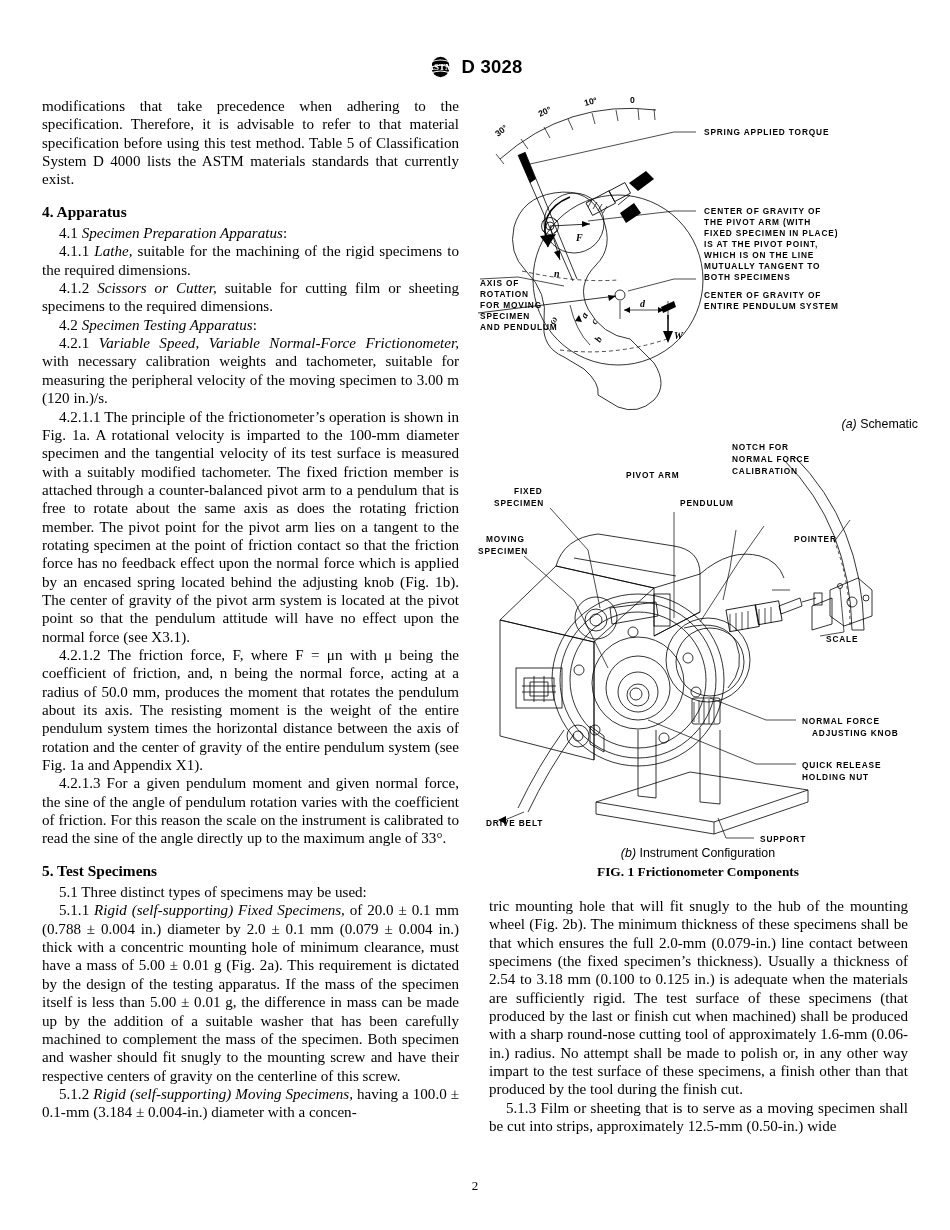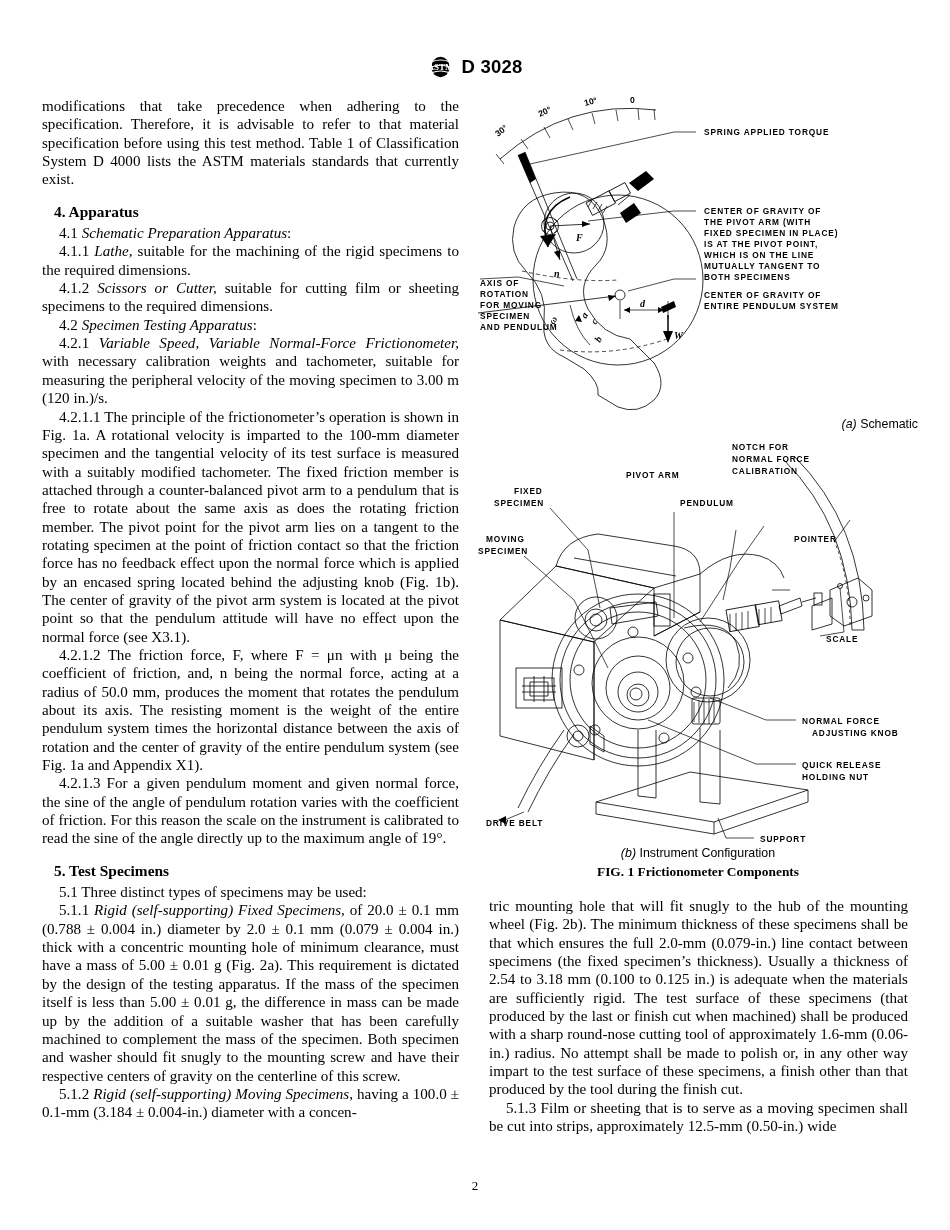--- a/index.html
+++ b/index.html
@@ -60,21 +60,21 @@
     font-size: 15.1px;
     line-height: 18.35px;
     text-align: justify;
     text-justify: inter-word;
     hyphens: none;
   }
   p.indent { text-indent: 17px; }
   p.noindent { text-indent: 0; }
 
   h2.section {
-    margin: 14px 0 3px 12px;
+    margin: 14px 0 3px 0;
     font-family: "Liberation Serif", serif;
     font-weight: bold;
     font-size: 15.4px;
     line-height: 18.35px;
     text-indent: 0;
   }
   .it { font-style: italic; }
 
   
   .figure-block {
@@ -164,27 +164,27 @@
         <ellipse cx="12.5" cy="11" rx="9" ry="10.2" fill="#000"></ellipse>
         <path d="M4.2 5.5 Q12.5 2.5 20.8 5.5 M3.2 11 Q12.5 7.6 21.8 11 M4.2 16.6 Q12.5 13.4 20.8 16.6" stroke="#fff" stroke-width="1.1" fill="none"></path>
         <text x="12.5" y="14.4" text-anchor="middle" fill="#fff" font-family="Liberation Serif, serif" font-size="9" font-weight="bold">ASTM</text>
       </svg>
     </span>
     <span class="header-title">D 3028</span>
   </div>
 
   <div class="col-left">
 
-    <p class="body noindent">modifications that take precedence when adhering to the specification. Therefore, it is advisable to refer to that material specification before using this test method. Table 1 of Classification System D 4000 lists the ASTM materials standards that currently exist.</p>
+    <p class="body noindent">modifications that take precedence when adhering to the specification. Therefore, it is advisable to refer to that material specification before using this test method. Table 5 of Classification System D 4000 lists the ASTM materials standards that currently exist.</p>
 
     <h2 class="section">4.  Apparatus</h2>
 
     <p class="body indent">
       <span>4.1</span>
-      <span class="it">Schematic Preparation Apparatus</span><span>:</span>
+      <span class="it">Specimen Preparation Apparatus</span><span>:</span>
     </p>
 
     <p class="body indent">
       <span>4.1.1</span>
       <span class="it">Lathe,</span><span> suitable for the machining of the rigid specimens to the required dimensions.</span>
     </p>
 
     <p class="body indent">
       <span>4.1.2</span>
       <span class="it">Scissors or Cutter,</span><span> suitable for cutting film or sheeting specimens to the required dimensions.</span>
@@ -197,21 +197,21 @@
 
     <p class="body indent">
       <span>4.2.1</span>
       <span class="it">Variable Speed, Variable Normal-Force Frictionometer,</span><span> with necessary calibration weights and tachometer, suitable for measuring the peripheral velocity of the moving specimen to 3.00 m (120 in.)/s.</span>
     </p>
 
     <p class="body indent">4.2.1.1 The principle of the frictionometer’s operation is shown in Fig. 1a. A rotational velocity is imparted to the 100-mm diameter specimen and the tangential velocity of its test surface is measured with a suitably modified tachometer. The fixed friction member is attached through a counter-balanced pivot arm to a pendulum that is free to rotate about the same axis as does the rotating friction member. The pivot point for the pivot arm lies on a tangent to the rotating specimen at the point of friction contact so that the friction force has no feedback effect upon the normal force which is applied by an encased spring located behind the adjusting knob (Fig. 1b). The center of gravity of the pivot arm system is located at the pivot point so that the pendulum attitude will have no effect upon the normal force (see X3.1).</p>
 
     <p class="body indent">4.2.1.2 The friction force, F, where F = μn with μ being the coefficient of friction, and, n being the normal force, acting at a radius of 50.0 mm, produces the moment that rotates the pendulum about its axis. The resisting moment is the weight of the entire pendulum system times the horizontal distance between the axis of rotation and the center of gravity of the entire pendulum system (see Fig. 1a and Appendix X1).</p>
 
-    <p class="body indent">4.2.1.3 For a given pendulum moment and given normal force, the sine of the angle of pendulum rotation varies with the coefficient of friction. For this reason the scale on the instrument is calibrated to read the sine of the angle directly up to the maximum angle of 19°.</p>
+    <p class="body indent">4.2.1.3 For a given pendulum moment and given normal force, the sine of the angle of pendulum rotation varies with the coefficient of friction. For this reason the scale on the instrument is calibrated to read the sine of the angle directly up to the maximum angle of 33°.</p>
 
     <h2 class="section">5.  Test Specimens</h2>
 
     <p class="body indent">5.1 Three distinct types of specimens may be used:</p>
 
     <p class="body indent">
       <span>5.1.1</span>
       <span class="it">Rigid (self-supporting) Fixed Specimens,</span><span> of 20.0 ± 0.1 mm (0.788 ± 0.004 in.) diameter by 2.0 ± 0.1 mm (0.079 ± 0.004 in.) thick with a concentric mounting hole of minimum clearance, must have a mass of 5.00 ± 0.01 g (Fig. 2a). This requirement is dictated by the design of the testing apparatus. If the mass of the specimen itself is less than 5.00 ± 0.01 g, the difference in mass can be made up by the addition of a suitable washer that has been carefully machined to complement the mass of the specimen. Both specimen and washer should fit snugly to the mounting screw and have their respective centers of gravity on the centerline of this screw.</span>
     </p>
 

